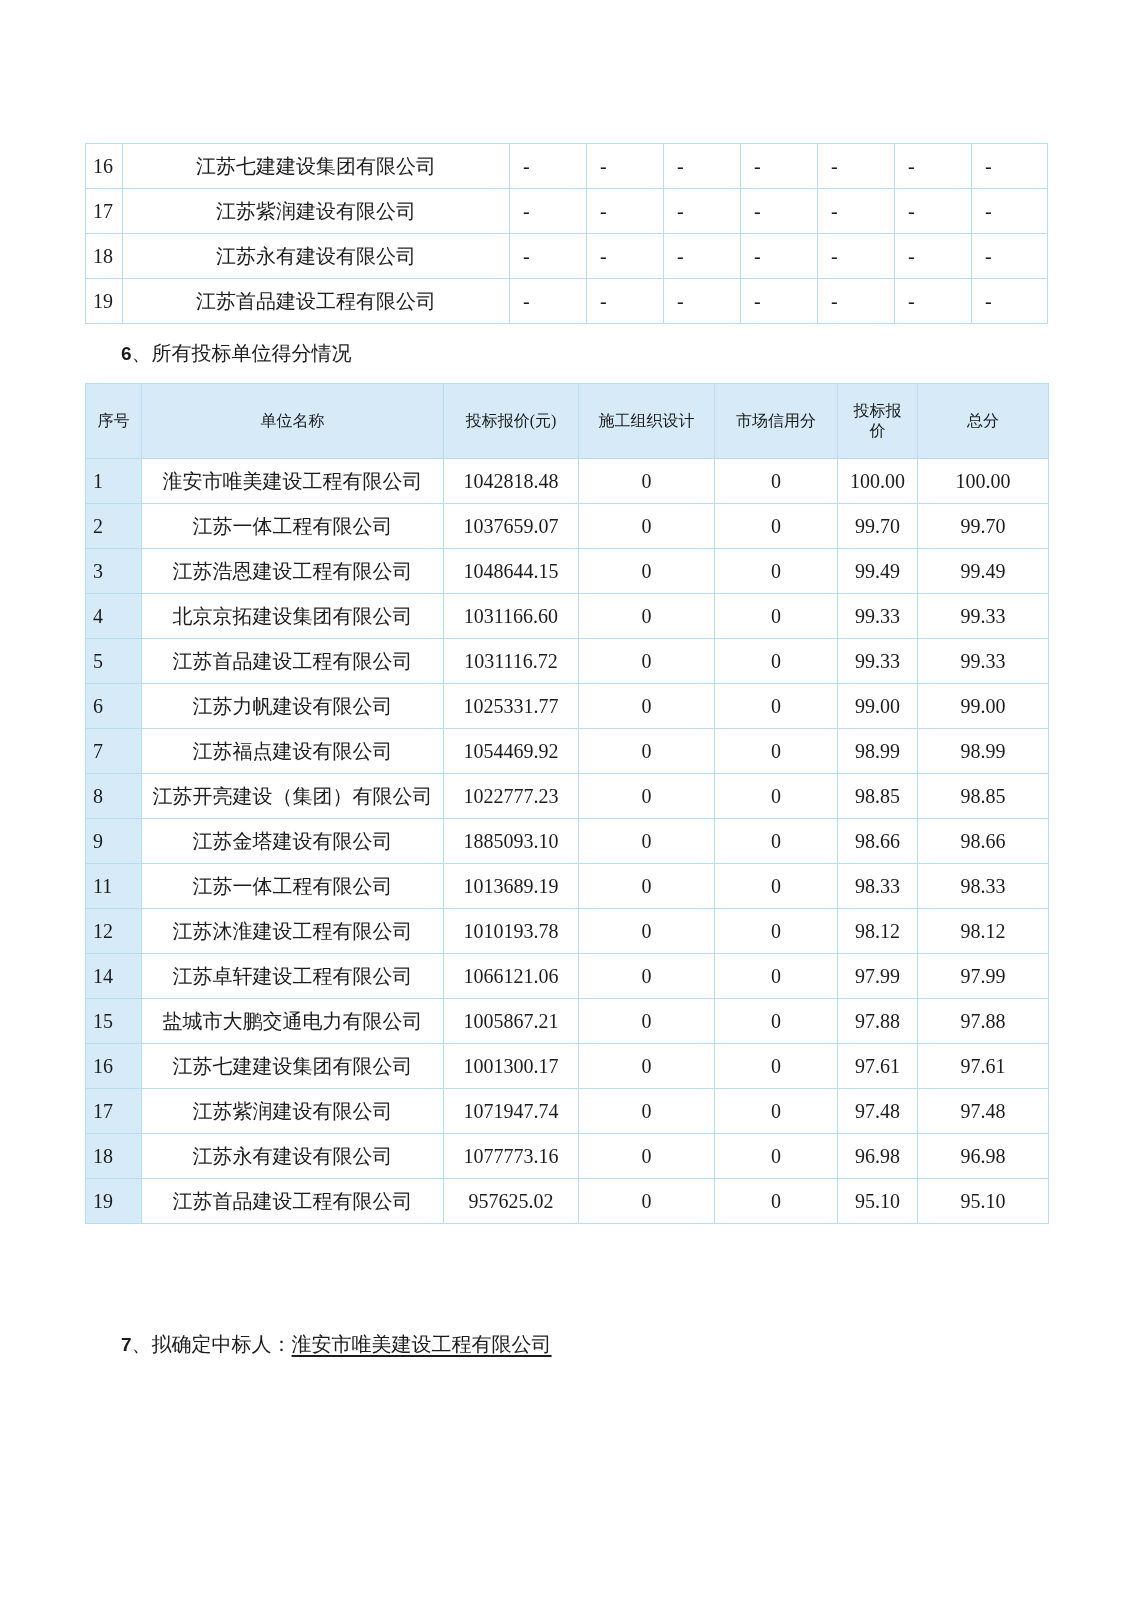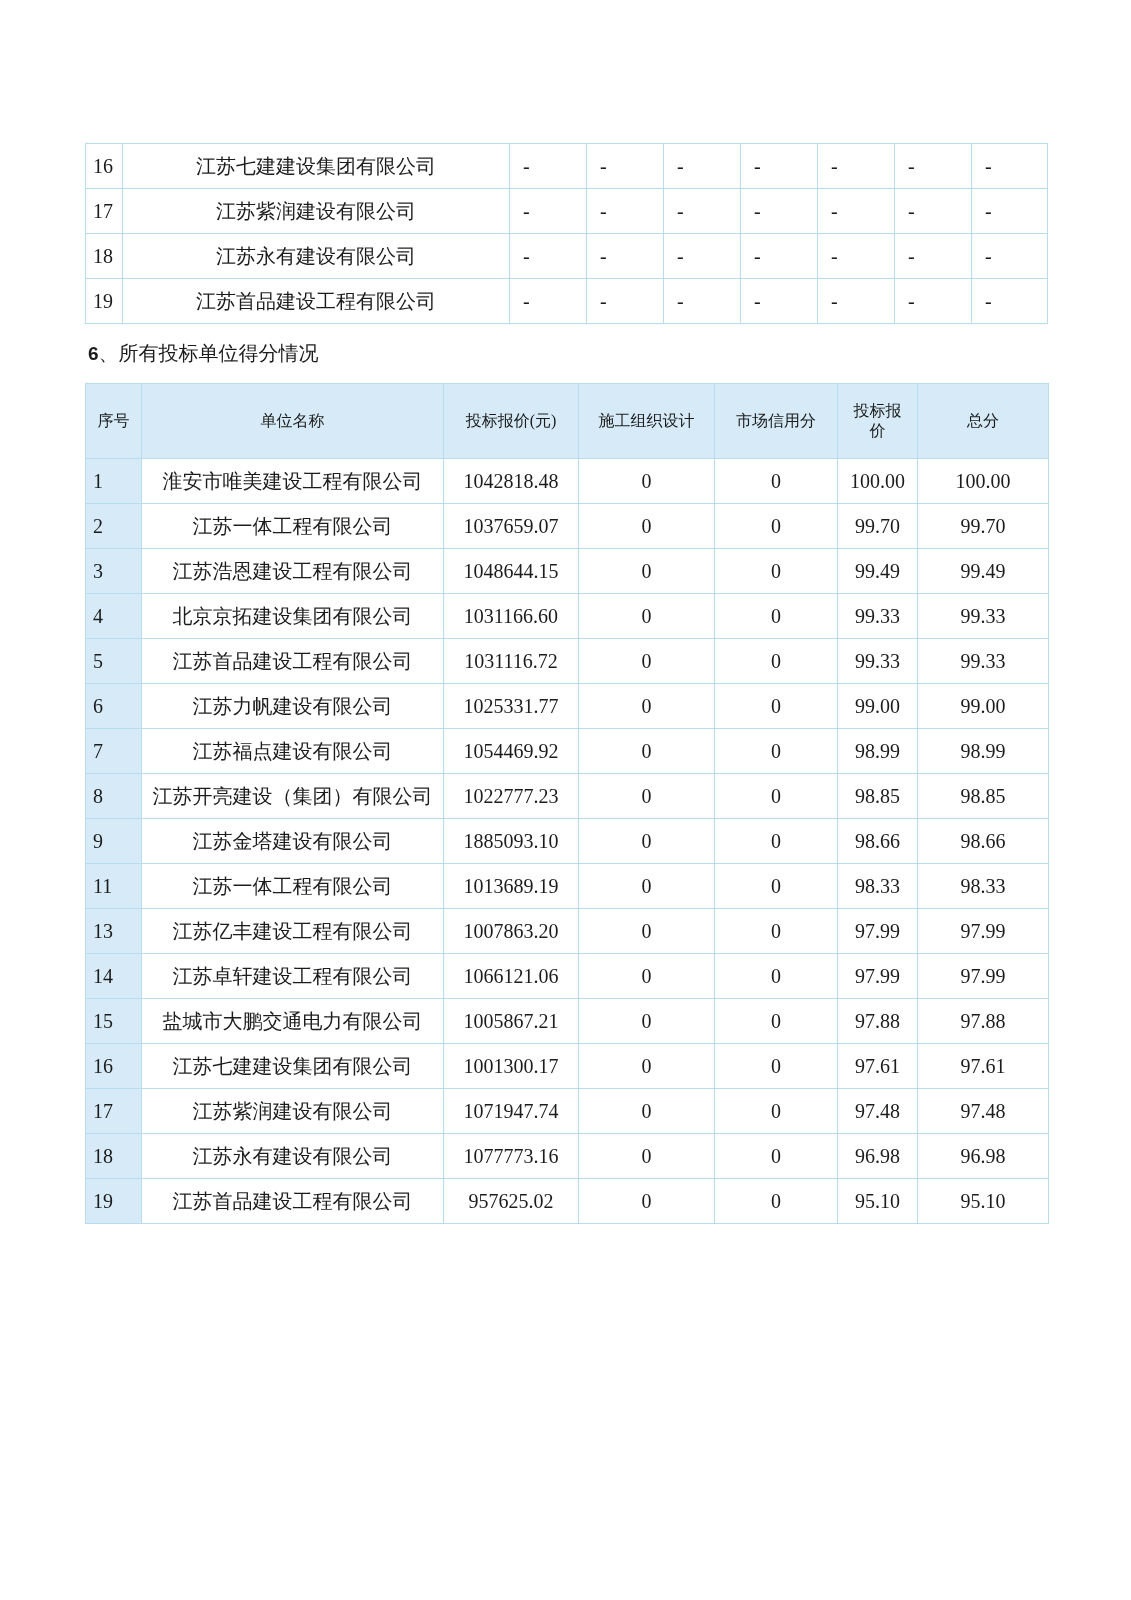--- a/index.html
+++ b/index.html
@@ -13,21 +13,21 @@
   td, th { border:1px solid var(--tbl-border,#b7dcee); vertical-align:middle; line-height:1.25; overflow:hidden; }
 
   
   .top-table { position:absolute; left:85px; top:143px; width:963px; }
   .top-table td { height:45px; font-size:20px; background:#fff; }
   .top-table .no-cell   { text-align:left; padding-left:7px; }
   .top-table .name-cell { text-align:center; }
   .top-table .dash-cell { text-align:left; padding-left:13px; }
 
   
-  .section-heading { position:absolute; left:88px; font-size:20px; white-space:nowrap; }
+  .section-heading { position:absolute; left:121px; font-size:20px; white-space:nowrap; }
   .heading-6 { top:340px; }
   .heading-7 { top:1331px; }
   .section-num { font-family:"Liberation Sans",sans-serif; font-weight:bold; font-size:19px; }
   .winner-name { text-decoration:underline; text-underline-offset:4px; }
 
   
   .score-table { position:absolute; left:85px; top:383px; width:963px;font-family:Liberation Serif, serif; }
   .score-table th {
     height:75px; font-size:16px; font-weight:normal; text-align:center;
     background:var(--tbl-shade,#d6ebf7); white-space:normal;
@@ -212,27 +212,27 @@
         <tr>
           <td class="serial">11</td>
           <td class="center">江苏一体工程有限公司</td>
           <td class="center">1013689.19</td>
           <td class="center">0</td>
           <td class="center">0</td>
           <td class="center">98.33</td>
           <td class="center">98.33</td>
         </tr>
         <tr>
-          <td class="serial">13</td>
-          <td class="center">江苏亿丰建设工程有限公司</td>
-          <td class="center">1007863.20</td>
-          <td class="center">0</td>
-          <td class="center">0</td>
-          <td class="center">97.99</td>
-          <td class="center">97.99</td>
+          <td class="serial">12</td>
+          <td class="center">江苏沐淮建设工程有限公司</td>
+          <td class="center">1010193.78</td>
+          <td class="center">0</td>
+          <td class="center">0</td>
+          <td class="center">98.12</td>
+          <td class="center">98.12</td>
         </tr>
         <tr>
           <td class="serial">14</td>
           <td class="center">江苏卓轩建设工程有限公司</td>
           <td class="center">1066121.06</td>
           <td class="center">0</td>
           <td class="center">0</td>
           <td class="center">97.99</td>
           <td class="center">97.99</td>
         </tr>
@@ -277,14 +277,17 @@
           <td class="center">江苏首品建设工程有限公司</td>
           <td class="center">957625.02</td>
           <td class="center">0</td>
           <td class="center">0</td>
           <td class="center">95.10</td>
           <td class="center">95.10</td>
         </tr>
       </tbody>
   </table>
 
+  <div class="section-heading heading-7">
+    <span class="section-num">7</span><span>、拟确定中标人：</span><span class="winner-name">淮安市唯美建设工程有限公司</span>
+  </div>
 
 </div>
 
 </body></html>

